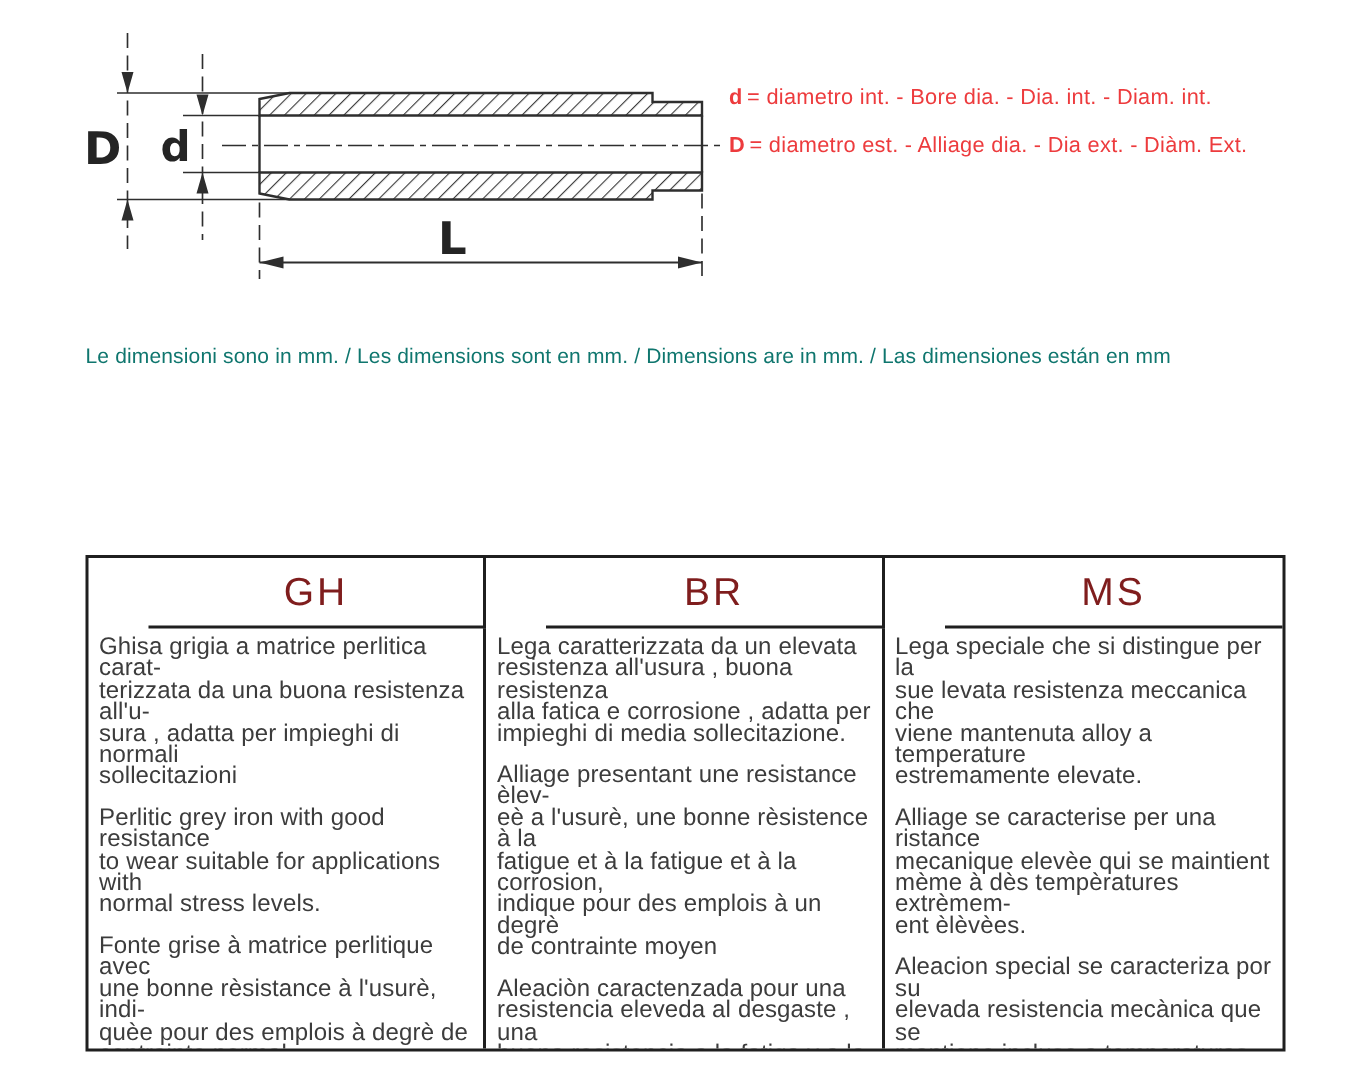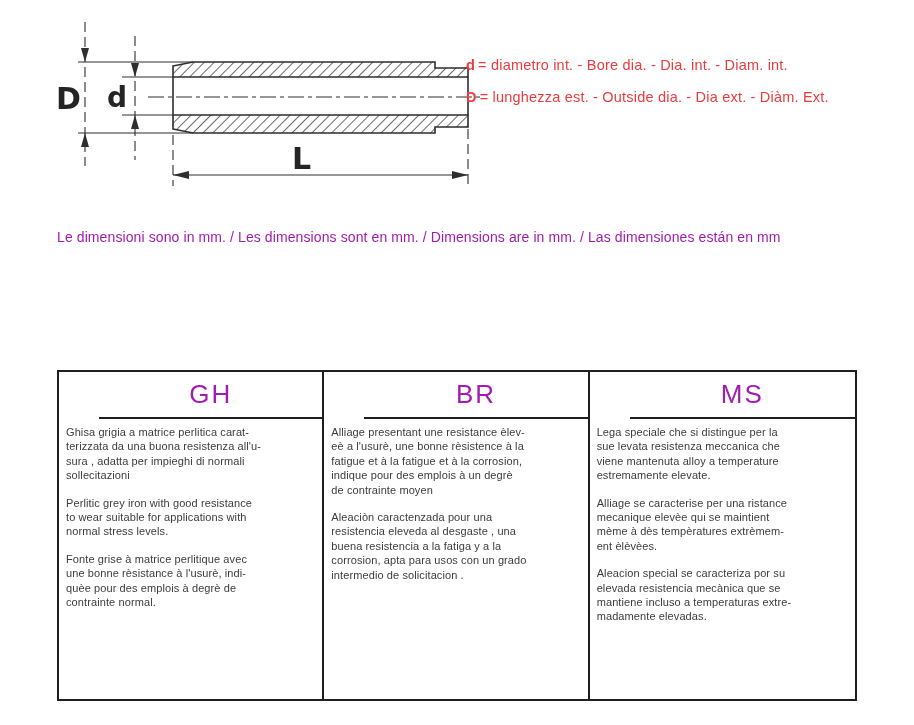--- a/index.html
+++ b/index.html
@@ -5,44 +5,44 @@
   html,body{margin:0;padding:0;}
   body{
     width:914px;height:725px;position:relative;background:#ffffff;
     font-family:"Liberation Sans", sans-serif;overflow:hidden;
   }
   
   .drawing-wrap{position:absolute;left:50px;top:8px;width:430px;height:200px;}
   .drawing-wrap svg{display:block;width:100%;height:100%;}
   .dim-label{font-family:"DejaVu Sans", sans-serif;font-weight:700;fill:#242424;}
   
-  .legend{position:absolute;left:466px;top:57px;color:#ed3b3d;}
+  .legend{position:absolute;left:486px;top:57px;color:#ed3b3d;}
   .legend-line{font-size:14.5px;letter-spacing:.2px;line-height:17px;}
   .legend-line.gap-a{margin-bottom:15px;}
   .legend-line.gap-b{margin-bottom:23px;}
   .legend-sym{font-weight:700;margin-right:3px;}
   
   .note{
     position:absolute;left:57px;top:229px;width:820px;
-    color:#a21caf;font-size:14px;letter-spacing:.1px;
+    color:#0f766e;font-size:14px;letter-spacing:.1px;
   }
   
   .mat-table{
     position:absolute;left:57px;top:370px;width:800px;height:331px;
     display:grid;grid-template-columns:1fr 1fr 1fr;grid-template-rows:47px 1fr;
     border:2px solid #1f1f1f;background:#fff;box-sizing:border-box;
   }
   .th{
     display:flex;align-items:center;justify-content:center;
     border-bottom:2px solid #1f1f1f;
-    font-size:26px;letter-spacing:2px;color:#a21caf;box-sizing:border-box;margin-left:40px;
+    font-size:26px;letter-spacing:2px;color:#7f1d1d;box-sizing:border-box;margin-left:40px;
   }
   .cell-r{border-right:2px solid #1f1f1f;}
   .td{
-    padding:6px 7px 0 7px;font-size:11px;line-height:14.4px;color:#3c3c3c;
+    padding:6px 7px 0 7px;font-size:16px;line-height:14.4px;color:#3c3c3c;
     box-sizing:border-box;overflow:hidden;letter-spacing:.1px;
   }
   .td p{margin:0 0 13px 0;white-space:pre-line;}
 </style>
 </head>
 <body>
 
 <div class="drawing-wrap">
   <svg viewBox="0 0 430 200">
     <defs>
@@ -81,21 +81,21 @@
     <polygon points="418,167 402,163 402,171" fill="#2e2e2e"></polygon>
     <text class="dim-label" x="242" y="161" font-size="30">L</text>
   </svg>
 </div>
 
 <div class="legend">
   <div class="legend-line gap-a">
     <span class="legend-sym">d</span><span>= diametro int. - Bore dia. - Dia. int. - Diam. int.</span>
   </div>
   <div class="legend-line gap-b">
-    <span class="legend-sym">D</span><span>= lunghezza est. - Outside dia. - Dia ext. - Diàm. Ext.</span>
+    <span class="legend-sym">D</span><span>= diametro est. - Alliage dia. - Dia ext. - Diàm. Ext.</span>
   </div>
 </div>
 
 <div class="note">Le dimensioni sono in mm. / Les dimensions sont en mm. / Dimensions are in mm. / Las dimensiones están en mm</div>
 
 <div class="mat-table">
   <div class="th cell-r">GH</div>
   <div class="th cell-r">BR</div>
   <div class="th">MS</div>
 
@@ -106,20 +106,24 @@
 sollecitazioni</p>
     <p>Perlitic grey iron with good resistance
 to wear suitable for applications with
 normal stress levels.</p>
     <p>Fonte grise à matrice perlitique avec
 une bonne rèsistance à l'usurè, indi-
 quèe pour des emplois à degrè de
 contrainte normal.</p>
   </div>
   <div class="td cell-r">
+    <p>Lega caratterizzata da un elevata
+resistenza all'usura , buona resistenza
+alla fatica e corrosione , adatta per
+impieghi di media sollecitazione.</p>
     <p>Alliage presentant une resistance èlev-
 eè a l'usurè, une bonne rèsistence à la
 fatigue et à la fatigue et à la corrosion,
 indique pour des emplois à un degrè
 de contrainte moyen</p>
     <p>Aleaciòn caractenzada pour una
 resistencia eleveda al desgaste , una
 buena resistencia a la fatiga y a la
 corrosion, apta para usos con un grado
 intermedio de solicitacion .</p>

